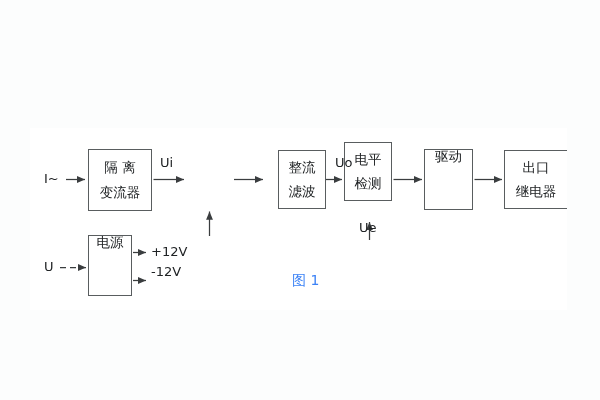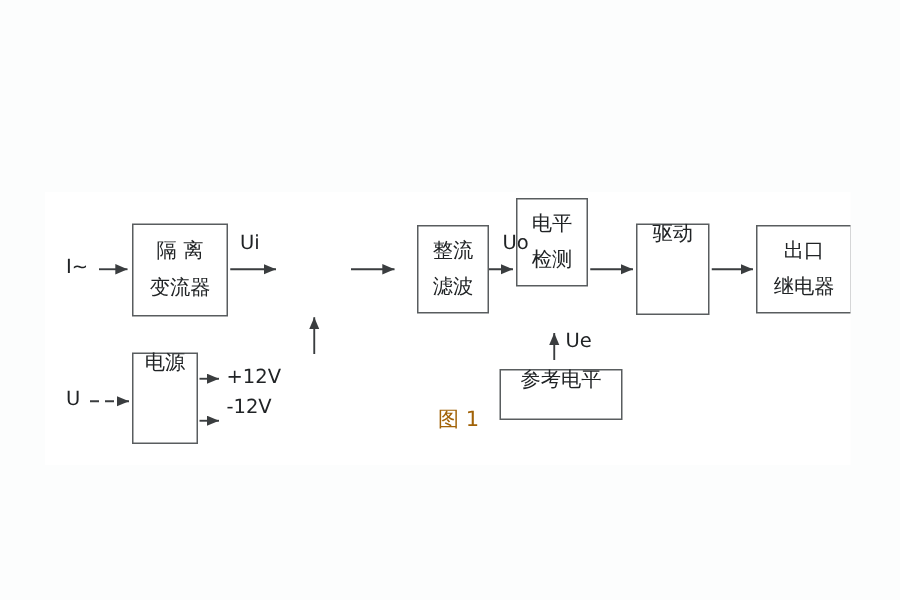--- a/index.html
+++ b/index.html
@@ -20,21 +20,21 @@
     align-items: center; justify-content: space-evenly;
     font-size: 13.5px; line-height: 1;
     color: #202325; white-space: pre;
   }
   .box.single { justify-content: flex-start; }
   .sig {
     position: absolute;
     font-size: 13px; line-height: 16px;
     color: #202325; white-space: pre;
   }
-  .caption { position: absolute; font-size: 14px; line-height: 16px; color: #a16207; }
+  .caption { position: absolute; font-size: 14px; line-height: 16px; color: #3b82f6; }
 </style>
 </head>
 <body>
 
 <div id="stage">
 
   <div class="page"></div>
 
   <svg class="wires" width="600" height="400">
     <defs>
@@ -58,42 +58,39 @@
   </svg>
 
   <div class="box" style="left:88px;top:121px;width:64px;height:62px">
     <span>隔 离</span>
     <span>变流器</span>
   </div>
   <div class="box" style="left:278px;top:122px;width:48px;height:59px">
     <span>整流</span>
     <span>滤波</span>
   </div>
-  <div class="box" style="left:344px;top:104px;width:48px;height:59px">
+  <div class="box" style="left:344px;top:114px;width:48px;height:59px">
     <span>电平</span>
     <span>检测</span>
   </div>
   <div class="box single" style="left:424px;top:121px;width:49px;height:61px">
     <span>驱动</span>
   </div>
   <div class="box single" style="left:88px;top:207px;width:44px;height:61px">
     <span>电源</span>
   </div>
 
   <div class="box" style="left:504px;top:122px;width:64px;height:59px">
     <span>出口</span>
     <span>继电器</span>
   </div>
-  <div class="box single" style="left:333px;top:218px;width:82px;height:34px">
-    <span>参考电平</span>
-  </div>
 
   <span class="sig" style="left:44px;top:143px">I~</span>
   <span class="sig" style="left:44px;top:231px">U</span>
   <span class="sig" style="left:160px;top:127px">Ui</span>
   <span class="sig" style="left:335px;top:127px">Uo</span>
-  <span class="sig" style="left:377px;top:192px">Ue</span>
+  <span class="sig" style="left:359px;top:192px">Ue</span>
   <span class="sig" style="left:151px;top:216px">+12V</span>
   <span class="sig" style="left:151px;top:236px">-12V</span>
 
   <span class="caption" style="left:292px;top:244px">图 1</span>
 
 </div>
 
 </body></html>

